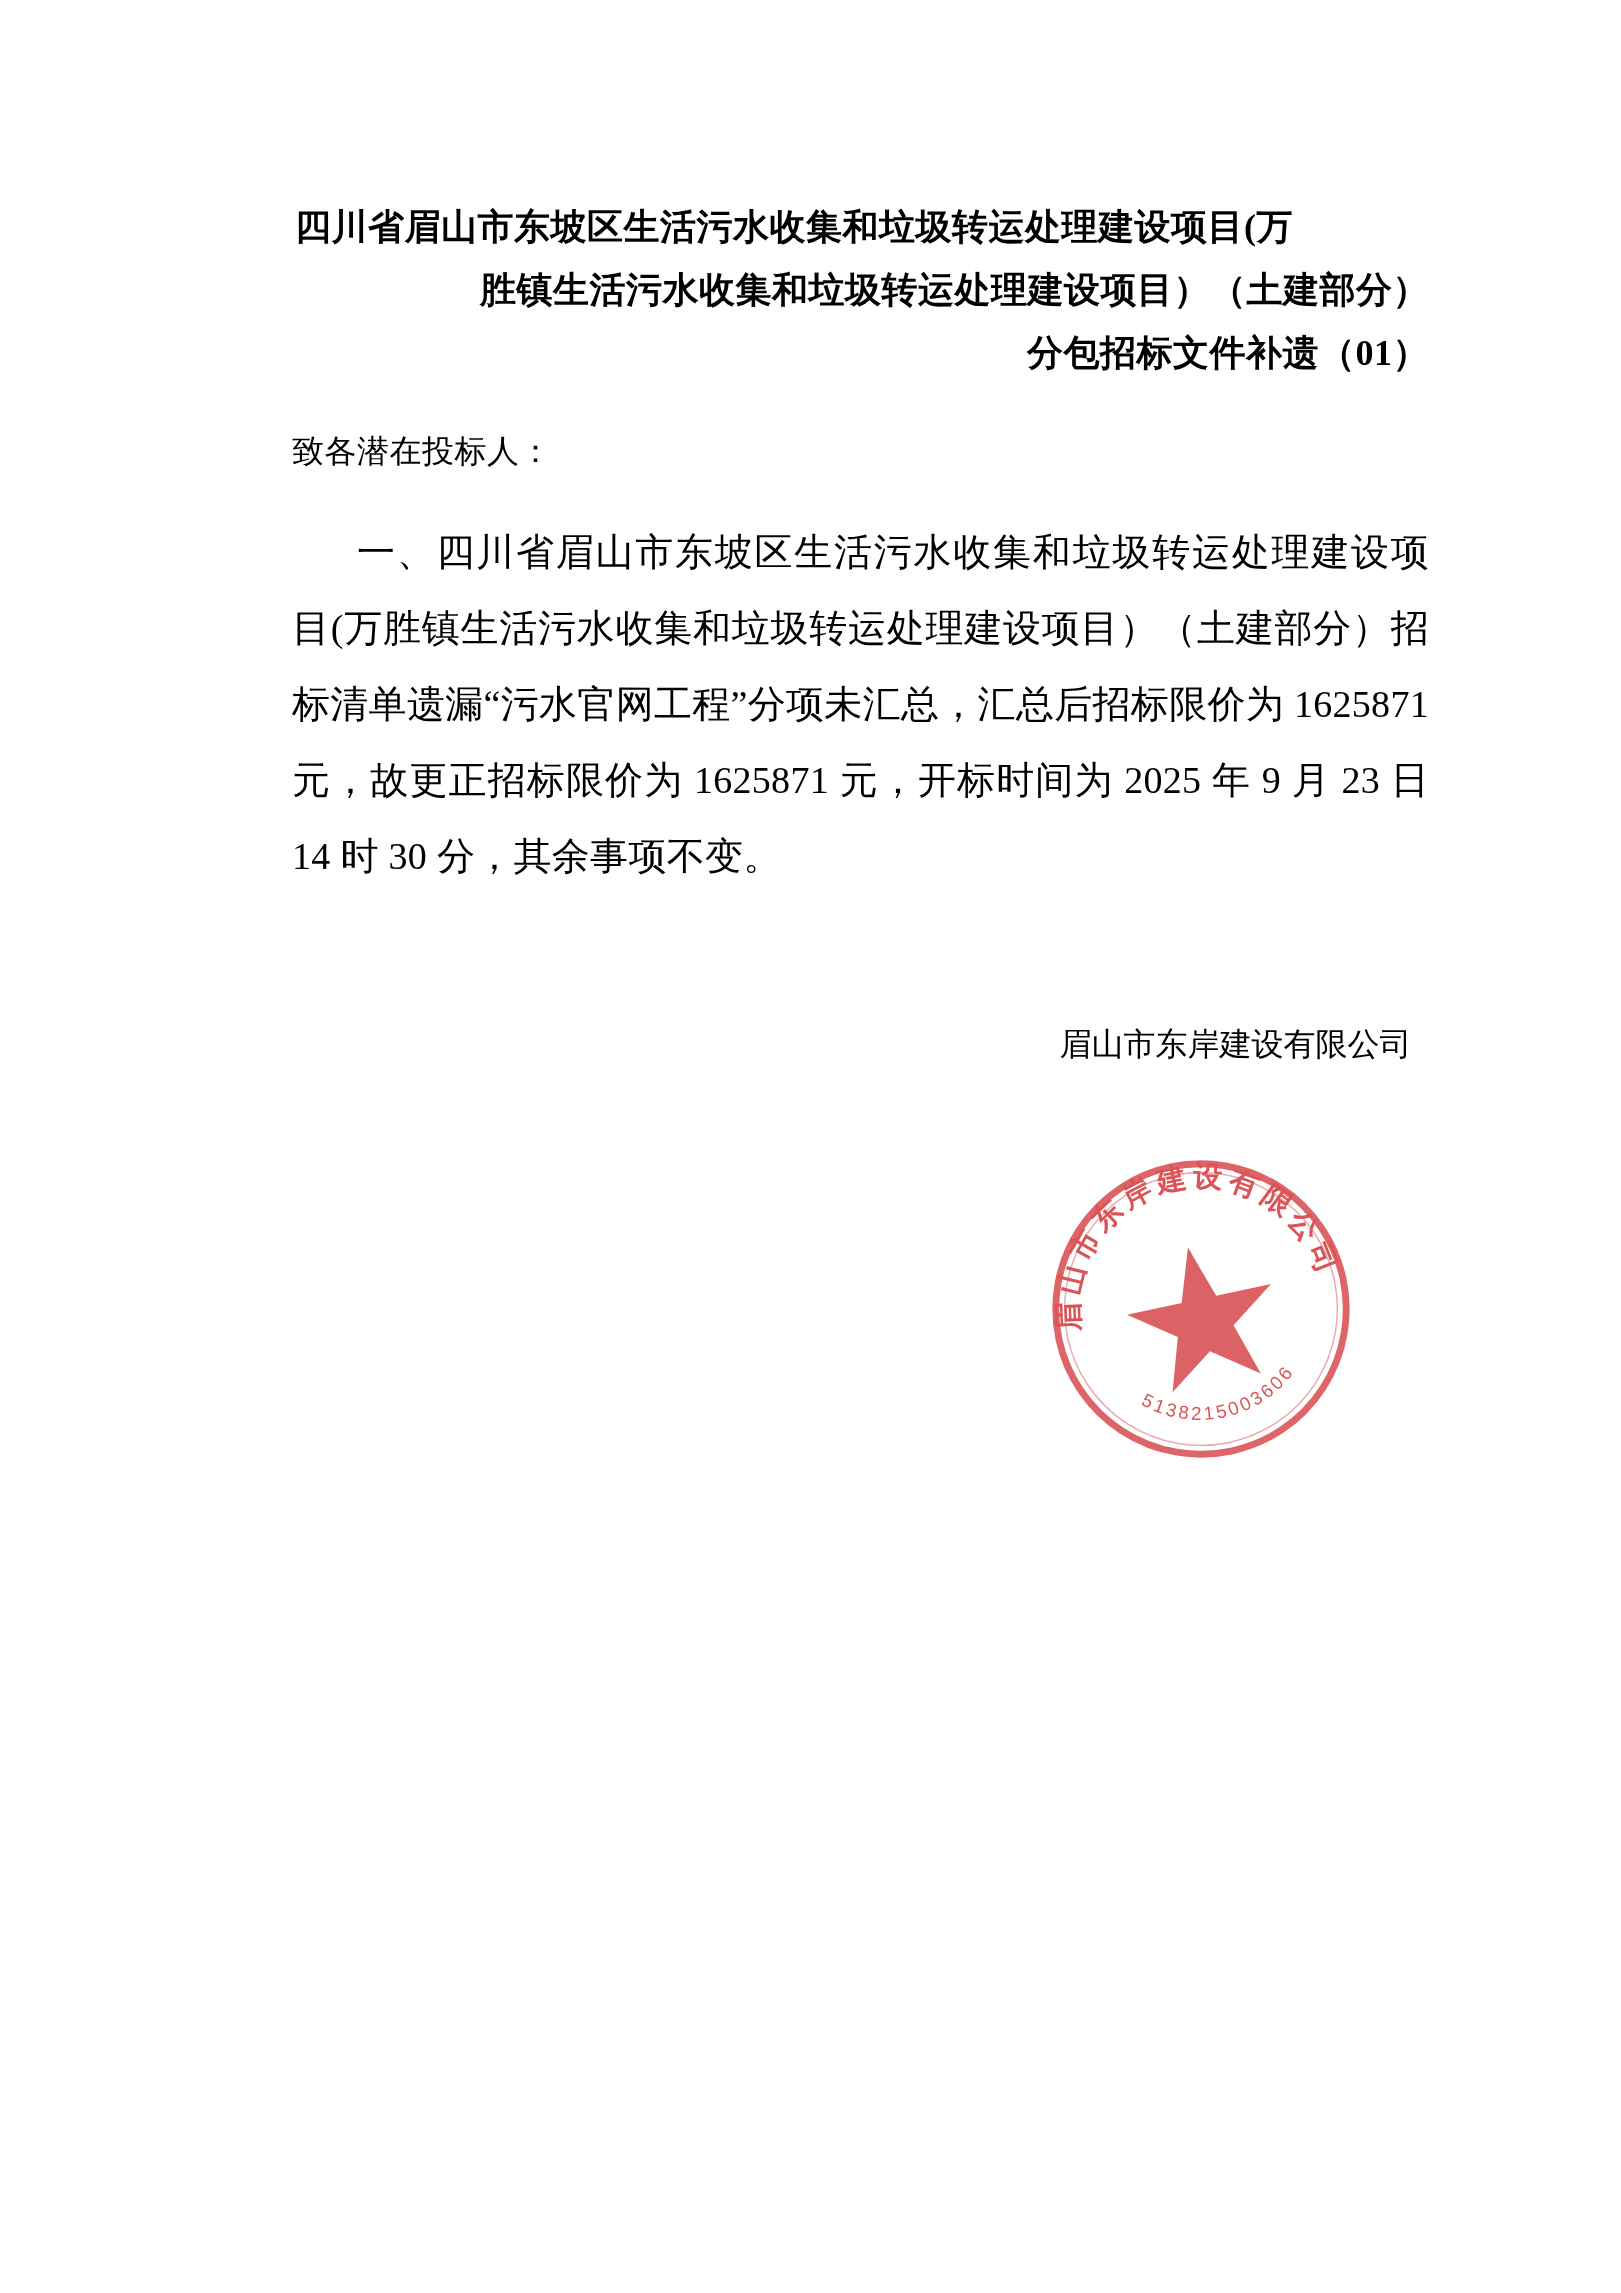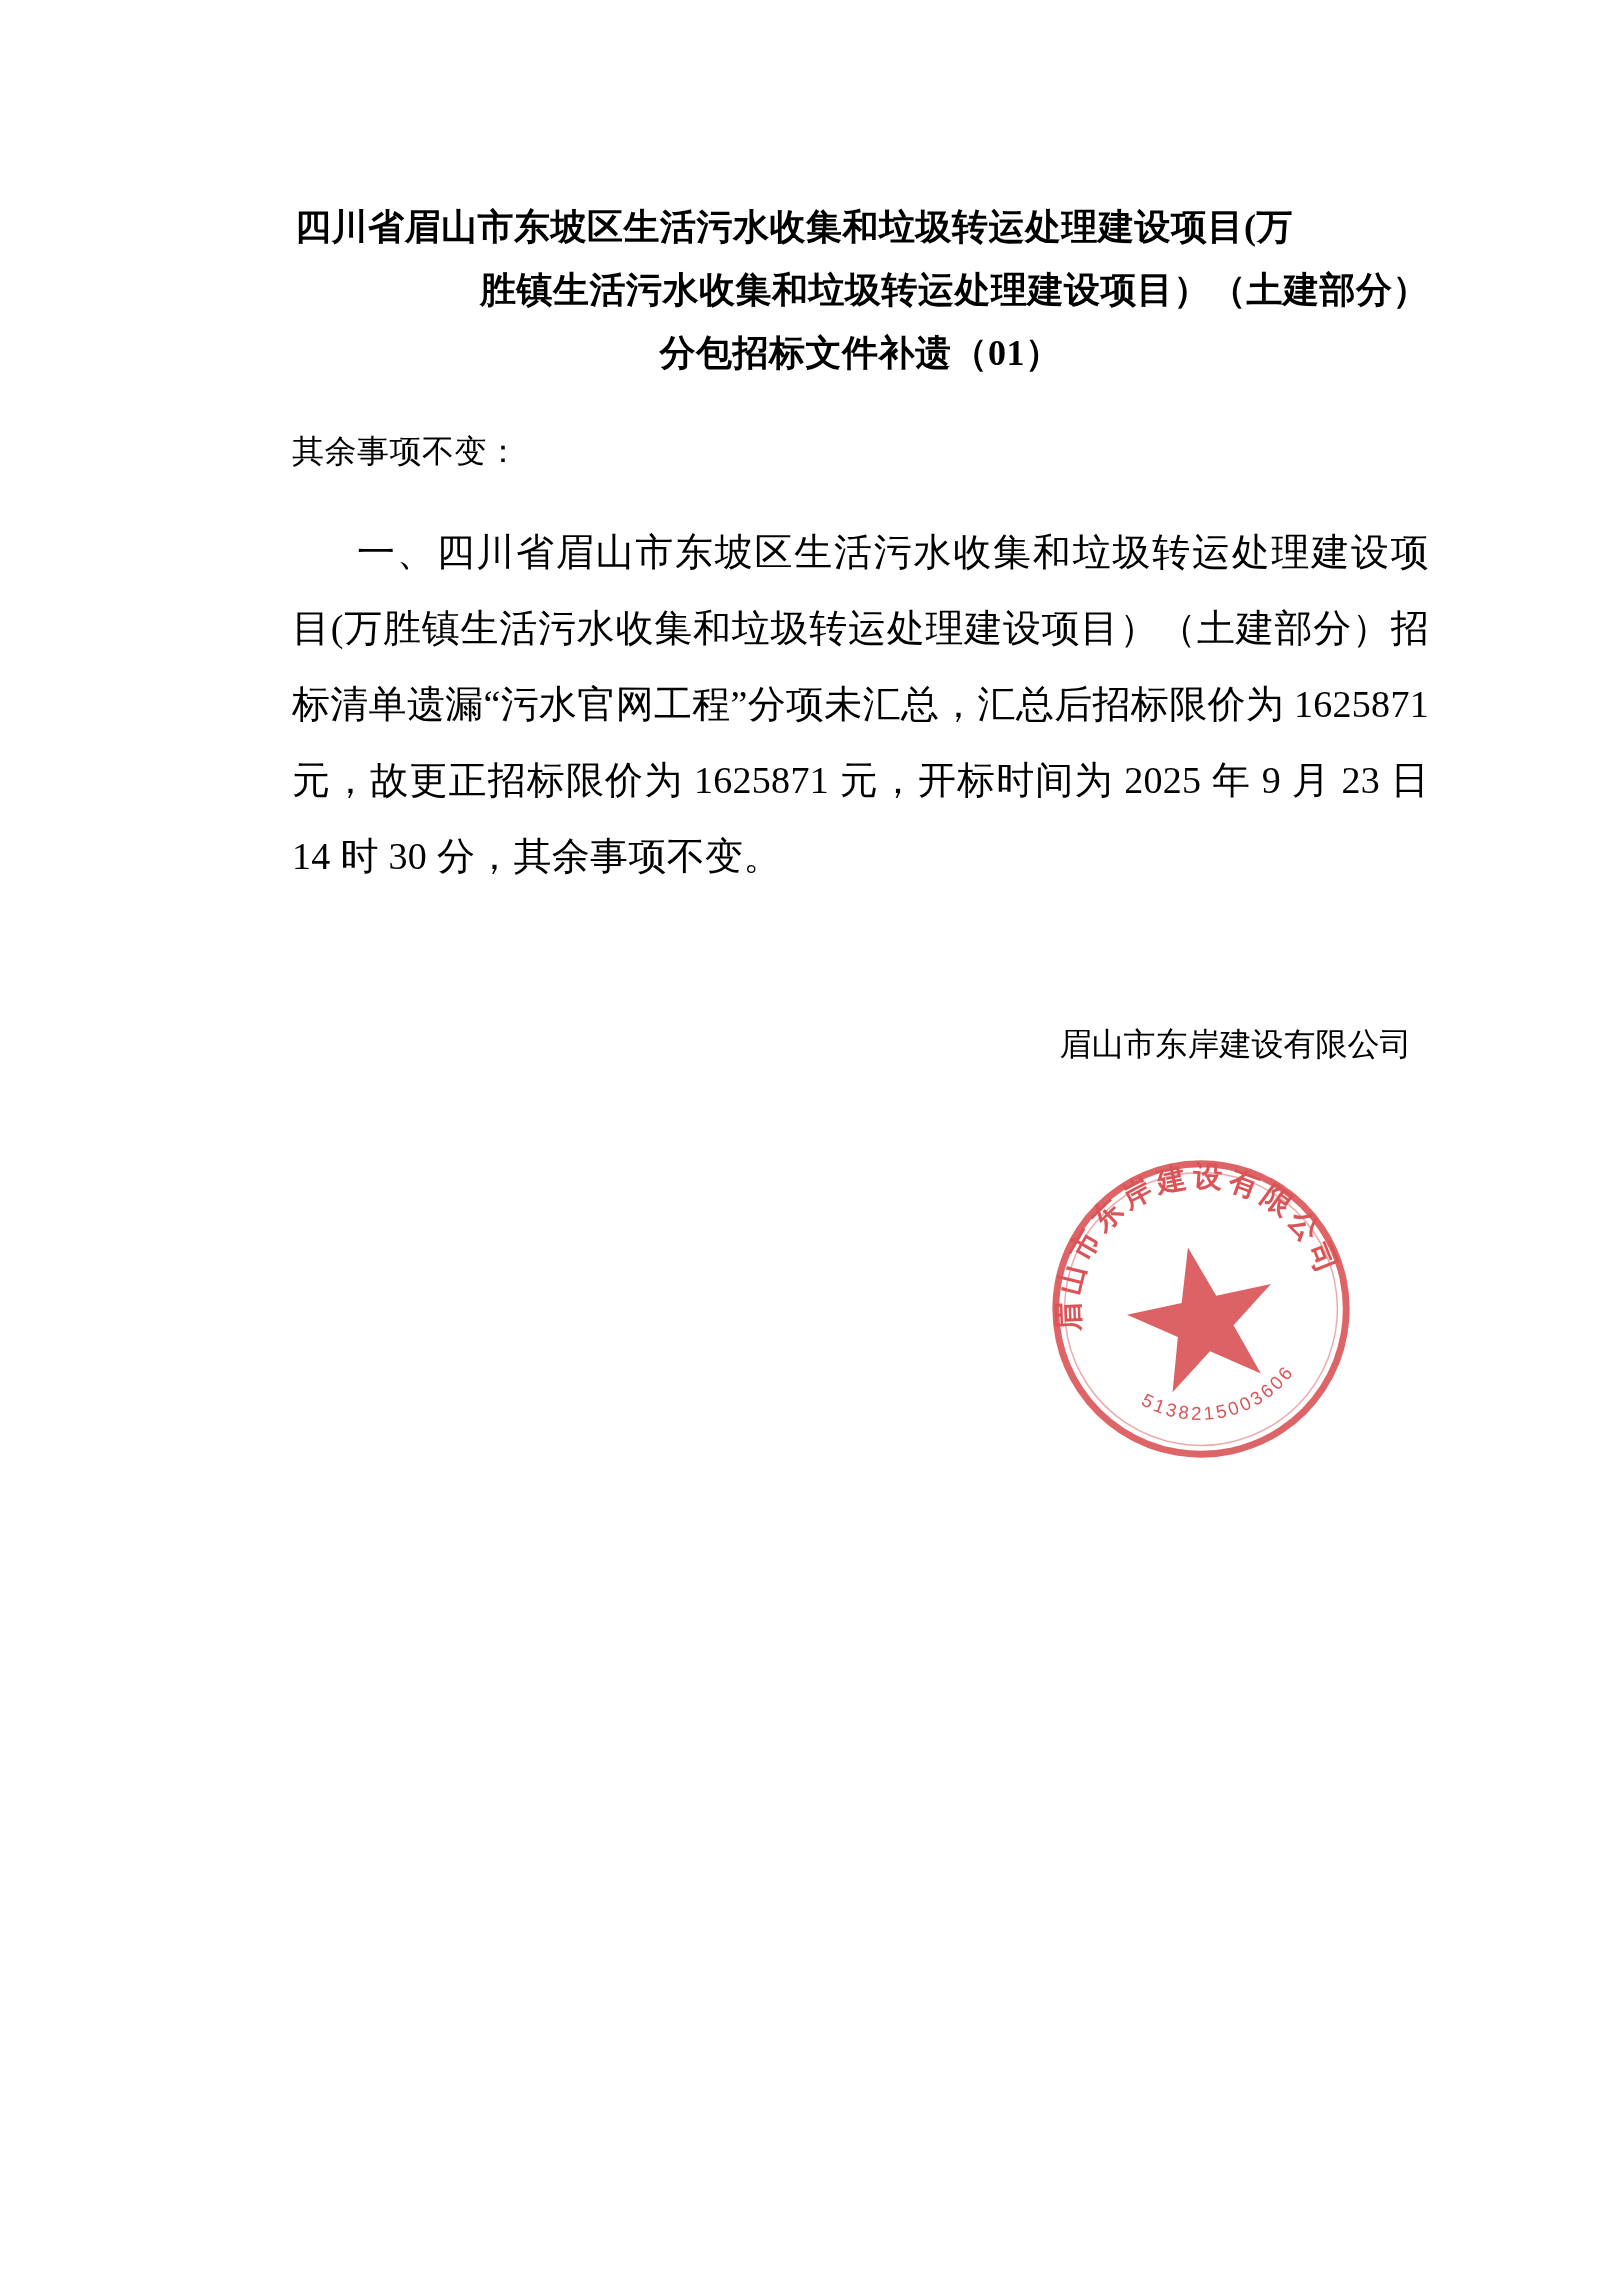--- a/index.html
+++ b/index.html
@@ -33,21 +33,21 @@
     font-size: 36px;
     line-height: 1.75;
     letter-spacing: 0.5px;
   }
   .title-line {
     display: block;
     white-space: nowrap;
   }
   .title-line.l1 { text-align: left; padding-left: 2.9px; }
   .title-line.l2 { text-align: right; padding-left: 27.4px; }
-  .title-line.l3 { text-align: center; }
+  .title-line.l3 { text-align: right; }
 
   .salutation {
     margin-top: 41px;
     font-size: 32px;
     line-height: 1.6;
     letter-spacing: 0.5px;
   }
   .para {
     margin-top: 37px;
     font-size: 38px;
@@ -98,21 +98,21 @@
 
 <div class="page">
   <div class="content">
 
     <div class="title-block">
       <span class="title-line l1">四川省眉山市东坡区生活污水收集和垃圾转运处理建设项目(万</span>
       <span class="title-line l2">胜镇生活污水收集和垃圾转运处理建设项目）（土建部分）</span>
       <span class="title-line l3">分包招标文件补遗（01）</span>
     </div>
 
-    <div class="salutation">其余事项不变：</div>
+    <div class="salutation">致各潜在投标人：</div>
 
     <div class="para first">一、四川省眉山市东坡区生活污水收集和垃圾转运处理建设项目(万胜镇生活污水收集和垃圾转运处理建设项目）（土建部分）招标清单遗漏“污水官网工程”分项未汇总，汇总后招标限价为 1625871 元，故更正招标限价为 1625871 元，开标时间为 2025 年 9 月 23 日 14 时 30 分，其余事项不变。</div>
 
 
     <div class="signature">
       <span class="sig-line">眉山市东岸建设有限公司</span>
     </div>
 
     <div class="footer-space"></div>
   </div>

